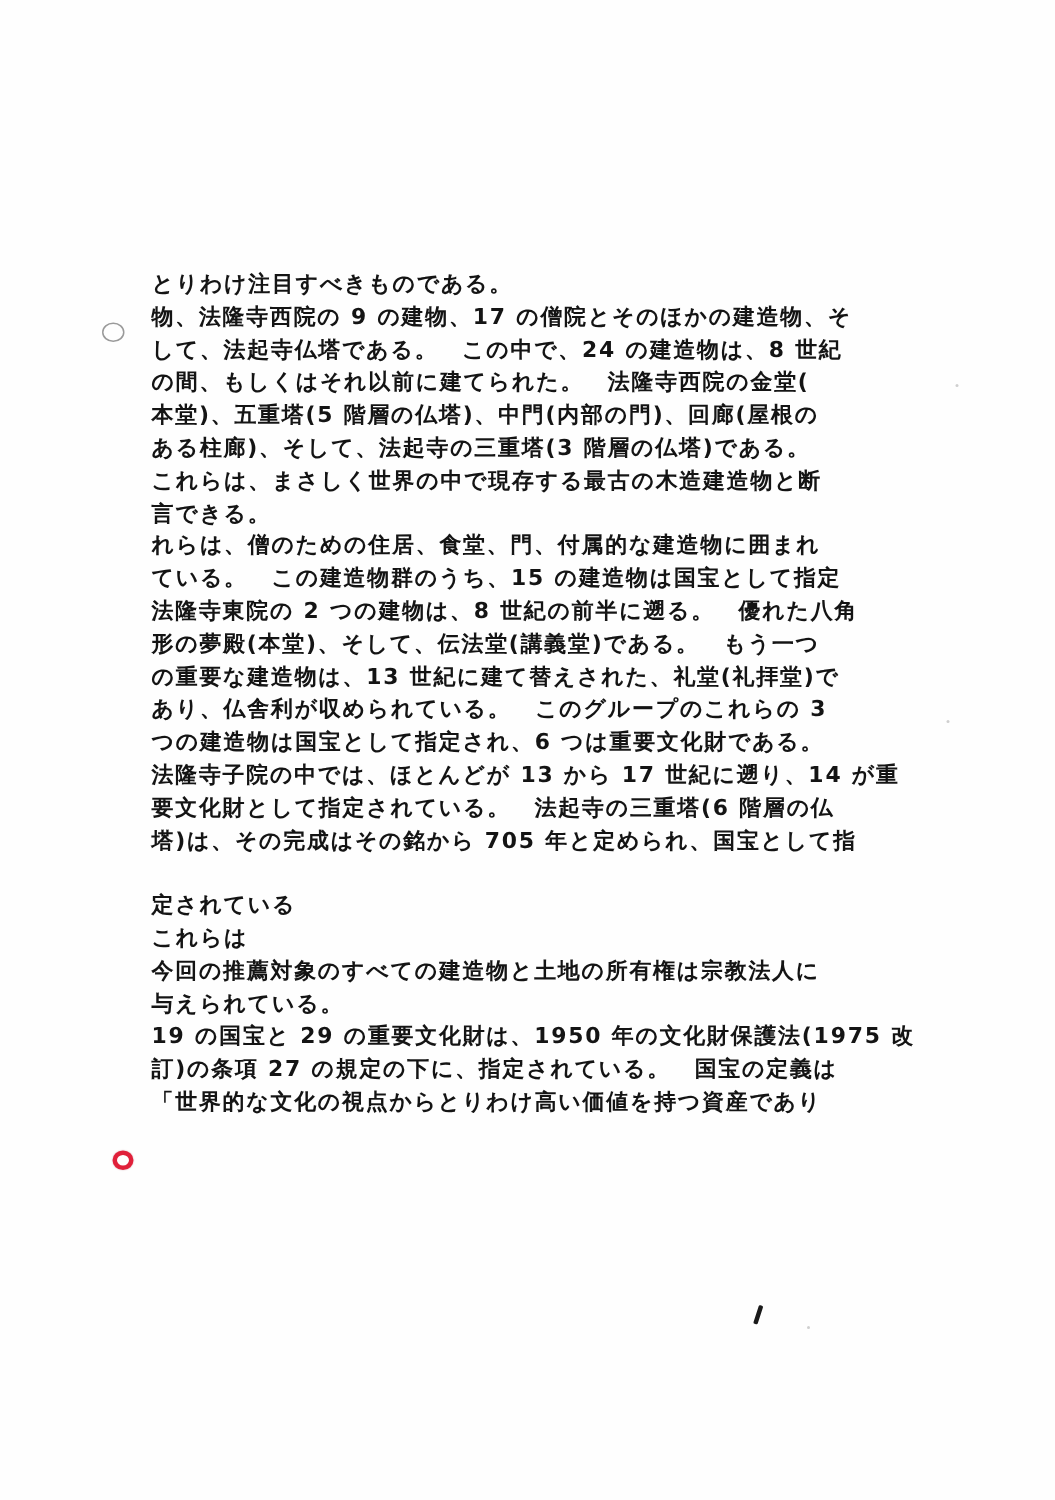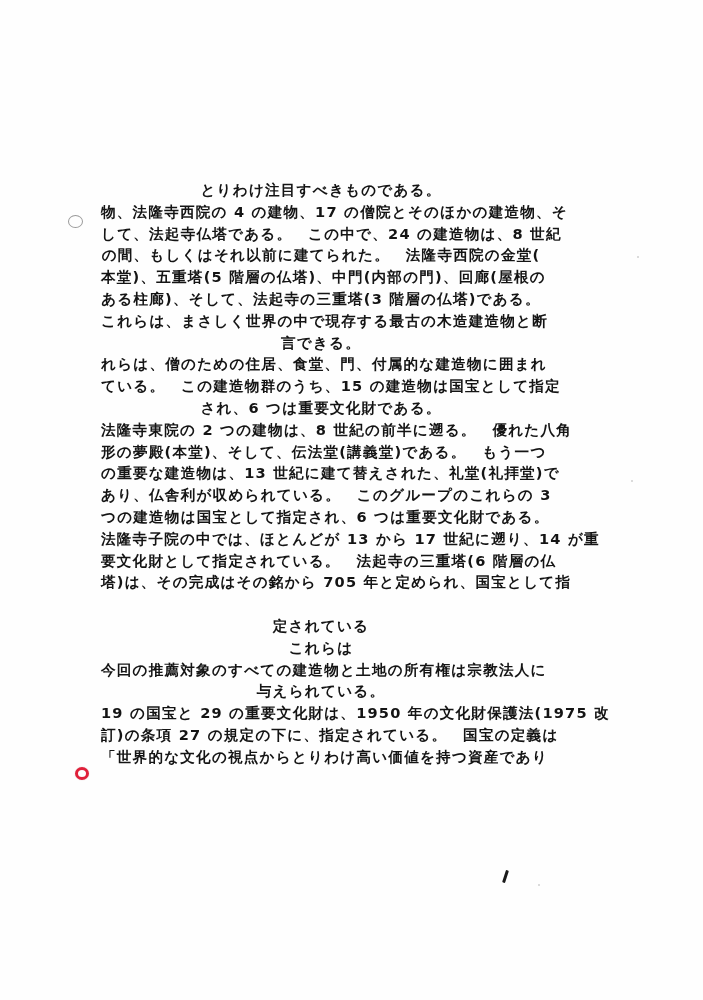--- a/index.html
+++ b/index.html
@@ -26,21 +26,20 @@
       font-size: 14.6px;
       line-height: 21.8px;
       letter-spacing: 1.2px;
       font-weight: bold;
       color: #141414;
     }
     .line {
       display: block;
       white-space: nowrap;
       height: 21.8px;
-      text-align: center;
     }
     .blank { height: 21.8px; }
     .margin-mark {
       position: absolute;
       border-radius: 50%;
       box-sizing: border-box;
     }
     .mark-grey {
       left: 68px; top: 215px;
       width: 15px; height: 13px;
@@ -80,33 +79,32 @@
   <div class="speck" style="left:631px;top:480px;"></div>
   <div class="speck" style="left:538px;top:884px;"></div>
 
   <div class="body-text">
 
     <div>
       <span class="line">とりわけ注目すべきものである。</span>
     </div>
 
     <div>
-      <span class="line">物、法隆寺西院の 4 の建物、17 の僧院とそのほかの建造物、そ</span>
+      <span class="line">物、法隆寺西院の 9 の建物、17 の僧院とそのほかの建造物、そ</span>
       <span class="line">して、法起寺仏塔である。　この中で、24 の建造物は、8 世紀</span>
       <span class="line">の間、もしくはそれ以前に建てられた。　法隆寺西院の金堂(</span>
       <span class="line">本堂)、五重塔(5 階層の仏塔)、中門(内部の門)、回廊(屋根の</span>
       <span class="line">ある柱廊)、そして、法起寺の三重塔(3 階層の仏塔)である。</span>
       <span class="line">これらは、まさしく世界の中で現存する最古の木造建造物と断</span>
       <span class="line">言できる。</span>
     </div>
 
     <div>
       <span class="line">れらは、僧のための住居、食堂、門、付属的な建造物に囲まれ</span>
       <span class="line">ている。　この建造物群のうち、15 の建造物は国宝として指定</span>
-      <span class="line">され、6 つは重要文化財である。</span>
     </div>
 
     <div>
       <span class="line">法隆寺東院の 2 つの建物は、8 世紀の前半に遡る。　優れた八角</span>
       <span class="line">形の夢殿(本堂)、そして、伝法堂(講義堂)である。　もう一つ</span>
       <span class="line">の重要な建造物は、13 世紀に建て替えされた、礼堂(礼拝堂)で</span>
       <span class="line">あり、仏舎利が収められている。　このグループのこれらの 3</span>
       <span class="line">つの建造物は国宝として指定され、6 つは重要文化財である。</span>
     </div>
 

